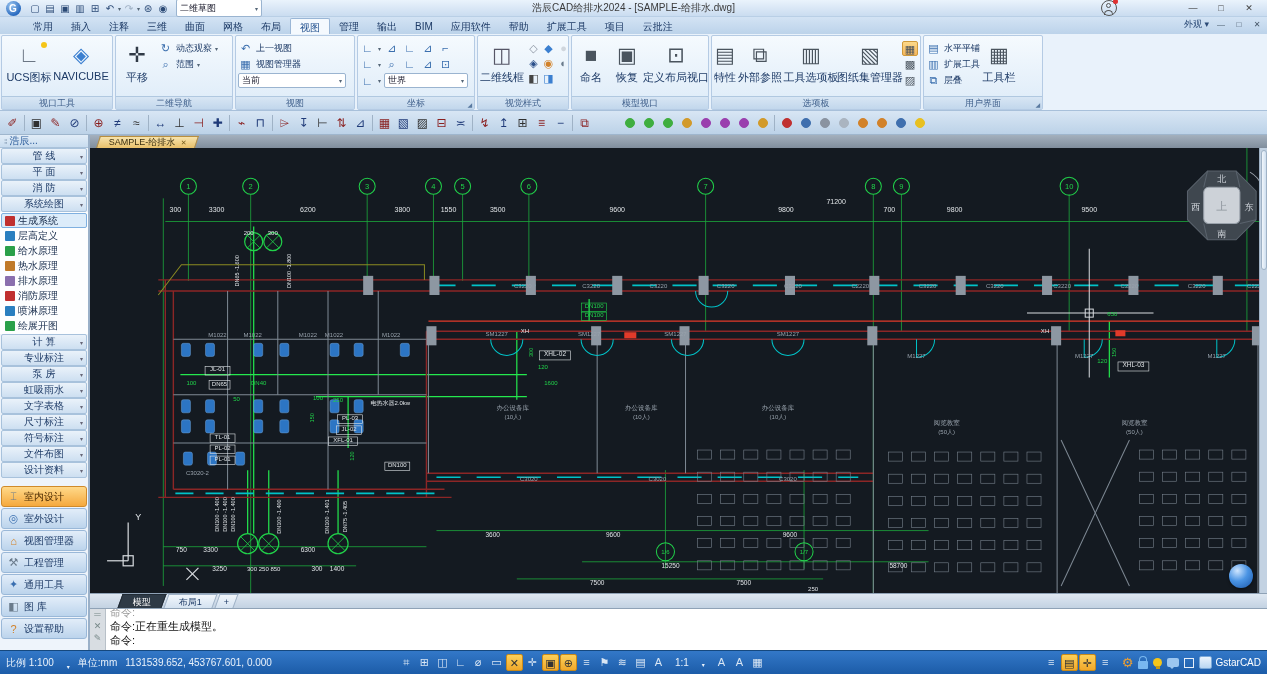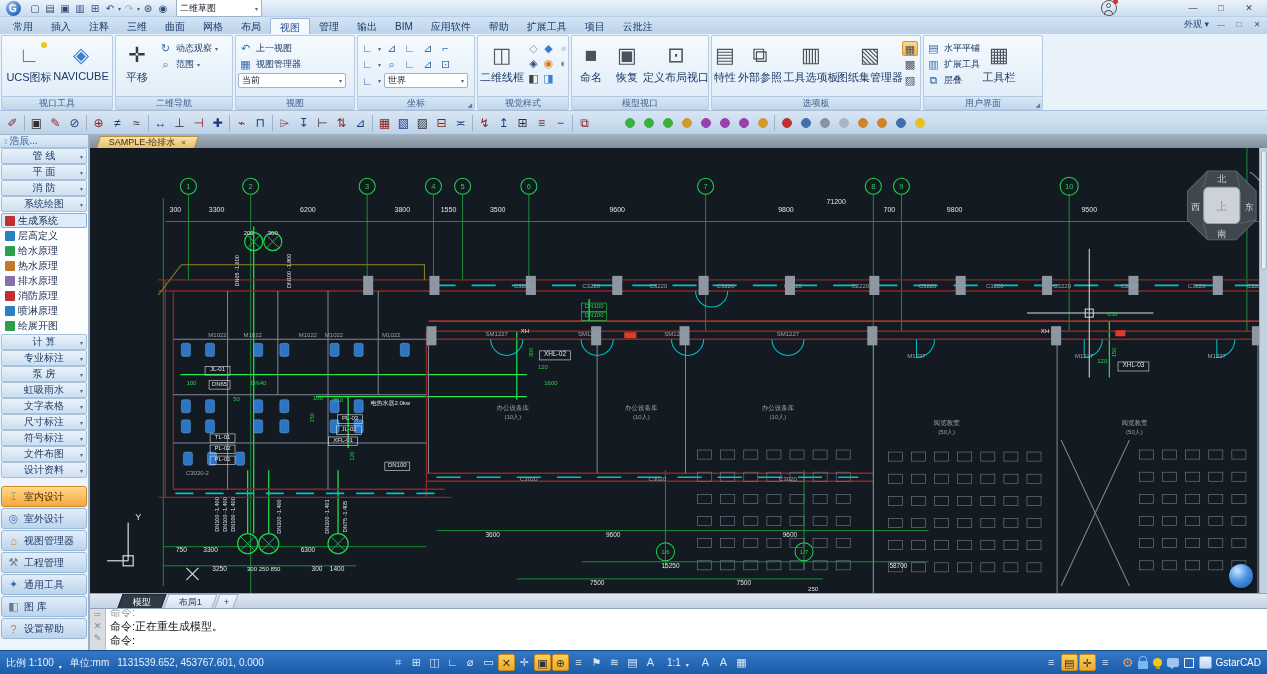--- a/index.html
+++ b/index.html
@@ -18,21 +18,21 @@
   .ws-combo .car{margin-left:auto;font-size:6px;color:#567;}
   .tb-title{position:absolute;left:0;right:0;text-align:center;font-size:10px;color:#3a3a3a;pointer-events:none;}
   .user-ic{margin-left:auto;margin-right:150px;width:16px;height:16px;border:1.4px solid #555;border-radius:50%;position:relative;}
   .user-ic i{position:absolute;left:4px;top:2px;width:5px;height:5px;border:1.2px solid #555;border-radius:50%;}
   .user-ic b{position:absolute;left:2px;top:9px;width:9px;height:5px;border:1.2px solid #555;border-bottom:none;border-radius:5px 5px 0 0;}
   .user-ic .badge{position:absolute;right:-2px;top:-2px;width:5px;height:5px;background:#e03030;border-radius:50%;}
   .winbtns{display:flex;position:absolute;right:4px;top:0;}
   .winbtns span{width:28px;text-align:center;font-size:9px;color:#444;line-height:16px;}
 
   
-  .tabrow{height:17px;background:linear-gradient(#d3e3f4,#bcd3ea);display:flex;align-items:flex-end;padding-left:4px;position:relative;}
+  .tabrow{height:17px;background:linear-gradient(#d3e3f4,#bcd3ea);display:flex;align-items:flex-end;padding-left:24px;position:relative;}
   .rtab{font-size:10px;color:#1d3a66;padding:1px 9px;height:16px;line-height:15px;cursor:default;}
   .rtab.active{background:#f4f9fe;border:1px solid #9ab6d6;border-bottom:none;border-radius:2px 2px 0 0;color:#1d4d8c;}
   .tabrow-right{position:absolute;right:4px;top:1px;display:flex;align-items:center;gap:6px;font-size:9px;color:#2b4a76;}
   .tabrow-right .wb{font-size:8px;color:#456;width:12px;text-align:center;}
 
   
   .ribbon{height:77px;background:#e9f2fb;display:flex;align-items:stretch;padding:1px 0 0 1px;gap:2px;border-bottom:1px solid #a8c0da;}
   .rg{background:linear-gradient(#f5fafe,#ddebf8);border:1px solid #b5cbe4;border-radius:2px;display:flex;flex-direction:column;}
   .rg-body{flex:1;display:flex;align-items:flex-start;padding:2px 2px 0 2px;gap:2px;}
   .rg-label{height:13px;font-size:9px;text-align:center;color:#41618c;background:linear-gradient(#d8e6f4,#c2d7ec);border-top:1px solid #b0c8e0;line-height:12px;position:relative;}
@@ -100,21 +100,21 @@
 
   .cmdline{height:42px;background:#eef1f4;border-top:1px solid #8fa2b6;display:flex;}
   .gutter{width:16px;background:#d8dde2;border-right:1px solid #b8c0c8;display:flex;flex-direction:column;align-items:center;font-size:9px;color:#788;padding-top:0px;gap:2px;}
   .cmdtext{flex:1;background:#fff;font-family:"DejaVu Sans Mono","Liberation Mono",monospace;font-size:11px;color:#111;overflow:hidden;padding-left:4px;}
   .cmdtext .hist{height:14px;line-height:14px;}
   .cmdtext .dim{color:#999;margin-top:-4px;}
   .cmdtext .prompt{height:14px;line-height:14px;}
 
   
   .statusbar{height:24px;background:linear-gradient(#3378c8,#1c5ca8);display:flex;align-items:center;color:#eaf2fb;font-size:10px;padding:0 6px;gap:8px;border-top:1px solid #15487e;}
-  .sb-item{display:flex;align-items:flex-end;gap:5px;white-space:nowrap;}
+  .sb-item{display:flex;align-items:flex-end;gap:13px;white-space:nowrap;}
   .sb-item .car{font-size:6px;}
   #sbicons1,#sbicons2,#sbicons3{display:flex;gap:1px;}
   .sic{width:17px;height:17px;text-align:center;line-height:17px;font-size:11px;color:#d9e6f4;border-radius:2px;}
   .sic.on{background:linear-gradient(#fcd05a,#f0a82a);border:1px solid #c88a1a;color:#333;}
   .sb-flex{flex:1;}
   .sb-right{display:flex;align-items:center;gap:5px;}
   .ic-gear{color:#f0a030;font-size:13px;}
   .ic-lock{width:10px;height:8px;background:#79b8f0;border-radius:1px;position:relative;margin-top:4px;}
   .ic-lock:before{content:"";position:absolute;left:1px;top:-5px;width:6px;height:5px;border:1.5px solid #79b8f0;border-bottom:none;border-radius:4px 4px 0 0;}
   .ic-bulb{width:9px;height:9px;border-radius:50%;background:#f5c518;position:relative;}
@@ -144,20 +144,21 @@
         <span class="qcar">▾</span>
         <span class="qic dim">↷</span>
         <span class="qcar">▾</span>
         <span class="qic">⊛</span>
         <span class="qic">◉</span>
       </div>
     <div class="ws-combo">
       <span>二维草图</span>
       <span class="car">▾</span>
     </div>
+    <div class="tb-title">浩辰CAD给排水2024 - [SAMPLE-给排水.dwg]</div>
     <div class="user-ic">
         <i></i>
         <b></b>
         <span class="badge"></span>
       </div>
     <div class="winbtns">
       <span>—</span>
       <span>□</span>
       <span>✕</span>
     </div>

